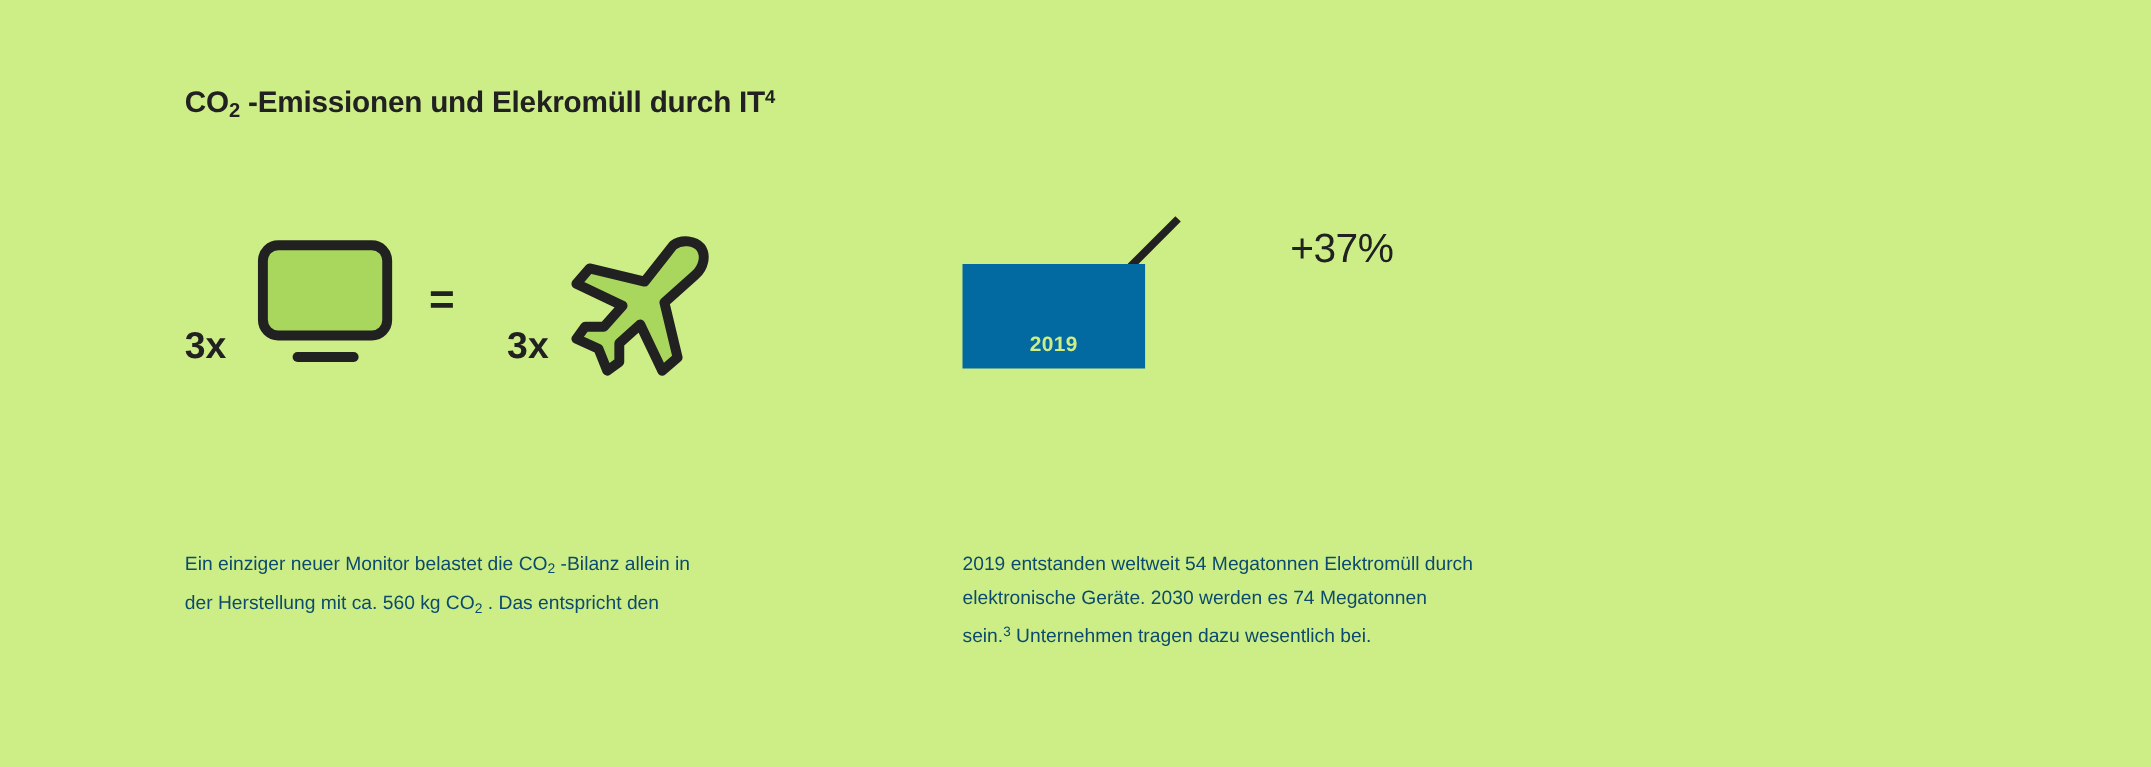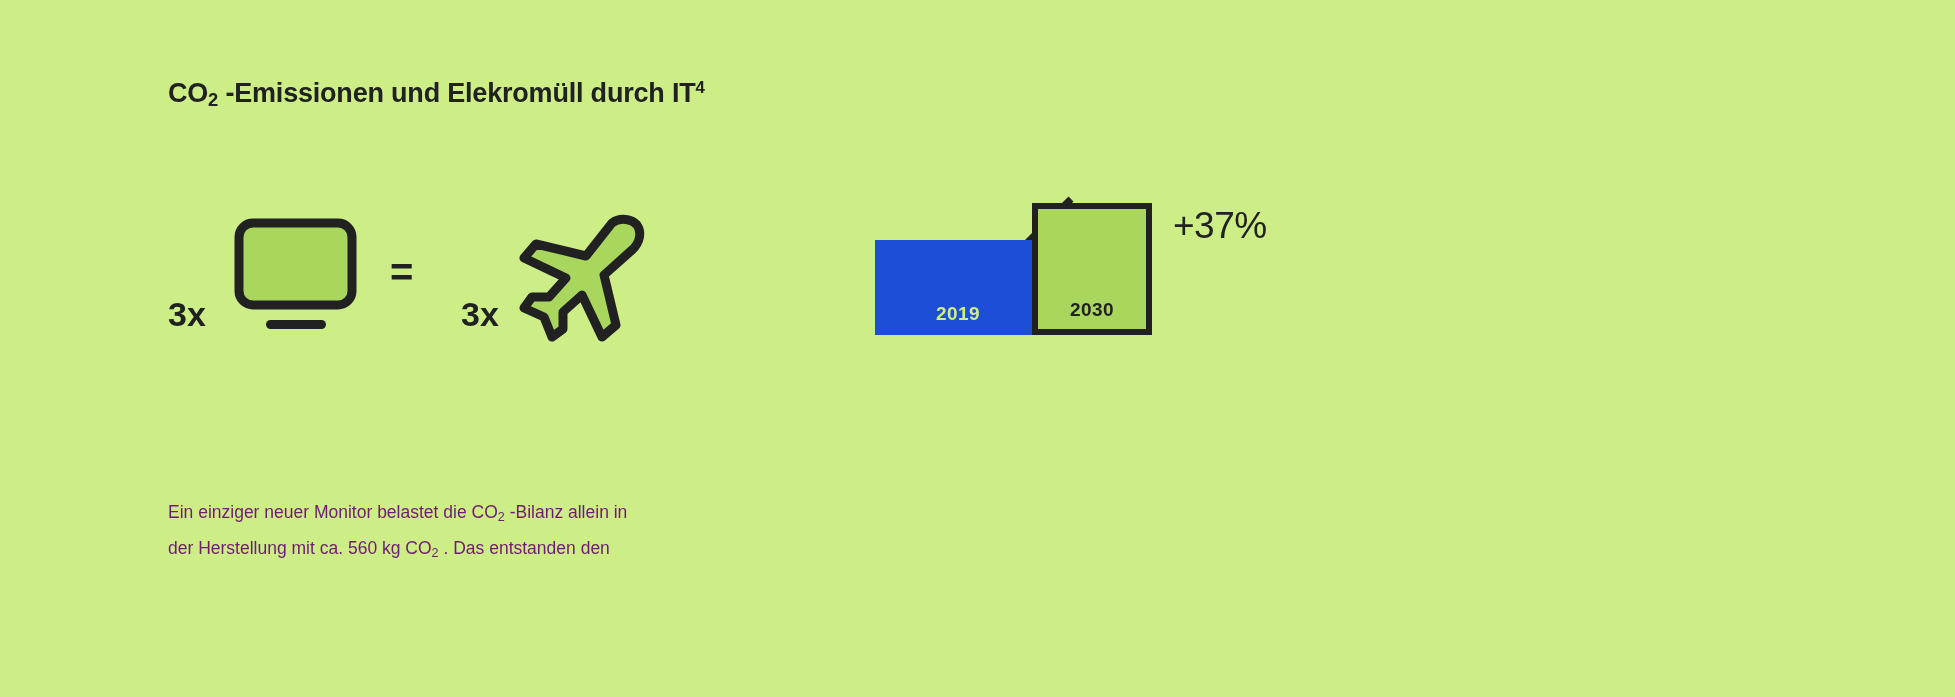--- a/index.html
+++ b/index.html
@@ -106,21 +106,21 @@
     width: 560px;
     height: 160px;
   }
 
   .bar-2019 {
     position: absolute;
     left: 0px;
     top: 45px;
     width: 166px;
     height: 95px;
-    background: #1d4ed8;
+    background: #0369a1;
   }
   .bar-2019-label {
     position: absolute;
     left: 0;
     bottom: 10px;
     width: 166px;
     text-align: center;
     font-size: 19px;
     font-weight: bold;
     color: #cdee86;
@@ -166,21 +166,21 @@
     letter-spacing: -0.5px;
     color: #212121;
     white-space: nowrap;
   }
 
   
   .body-text {
     position: absolute;
     font-size: 17.5px;
     line-height: 31px;
-    color: #701a75;
+    color: #0c4a6e;
   }
   .body-left  { left: 168px; top: 497px; width: 560px; }
   .body-right { left: 875px; top: 497px; width: 560px; }
 
   .body-text sub {
     font-size: 0.72em;
     vertical-align: -0.25em;
   }
   .body-text sup {
     font-size: 0.7em;
@@ -226,26 +226,28 @@
     <span class="connector">
       <svg viewBox="0 0 60 60" width="60" height="60" aria-hidden="true">
         <line x1="0" y1="50" x2="46" y2="4" stroke="#212121" stroke-width="7"></line>
       </svg>
     </span>
 
     <div class="bar-2019">
       <span class="bar-2019-label">2019</span>
     </div>
 
-    <div class="bar-2030">
-      <span class="bar-2030-label">2030</span>
-    </div>
 
     <span class="growth">+37%</span>
   </div>
 
   <p class="body-text body-left">
     <span class="line"><span>Ein einziger neuer Monitor belastet die CO</span><sub>2</sub><span> -Bilanz allein in</span></span>
-    <span class="line"><span>der Herstellung mit ca. 560 kg CO</span><sub>2</sub><span> . Das entstanden den</span></span>
+    <span class="line"><span>der Herstellung mit ca. 560 kg CO</span><sub>2</sub><span> . Das entspricht den</span></span>
   </p>
 
+  <p class="body-text body-right">
+    <span class="line">2019 entstanden weltweit 54 Megatonnen Elektromüll durch</span>
+    <span class="line">elektronische Geräte. 2030 werden es 74 Megatonnen</span>
+    <span class="line"><span>sein.</span><sup>3</sup><span> Unternehmen tragen dazu wesentlich bei.</span></span>
+  </p>
 
 </div>
 
 </body></html>

